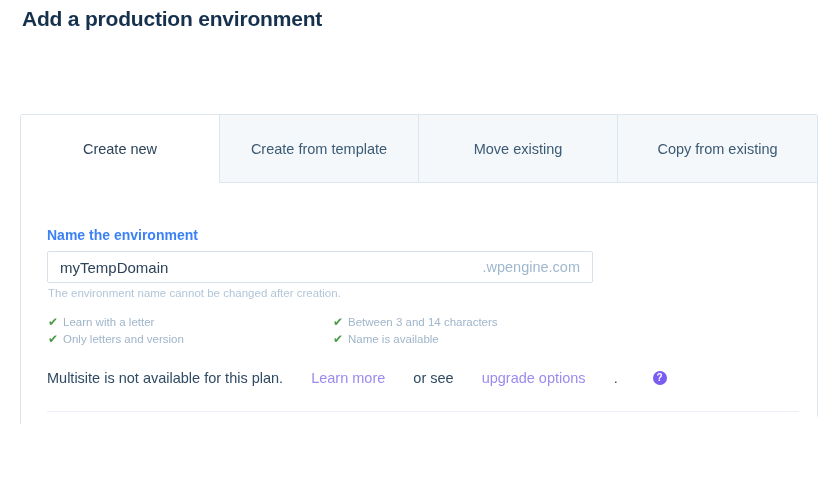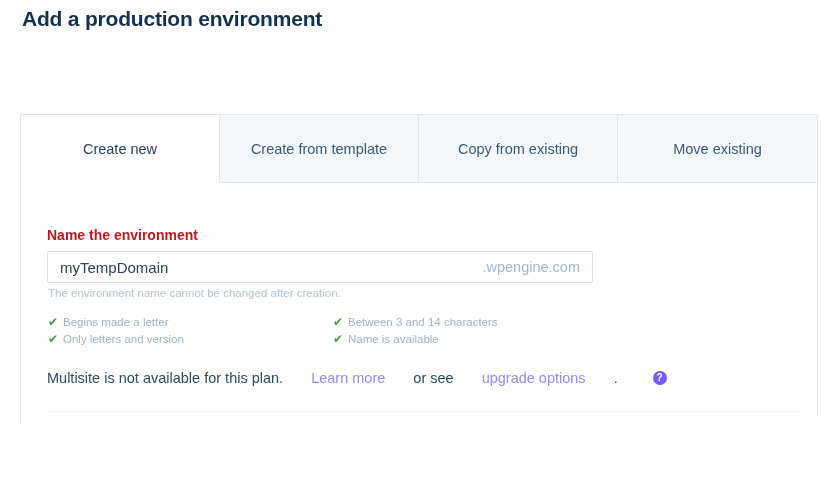--- a/index.html
+++ b/index.html
@@ -48,21 +48,21 @@
     background: #ffffff;
     border-bottom: 1px solid transparent;
     color: #2c4359;
   }
 
   
   .card-body { position: absolute; left: 0; top: 68px; width: 796px; }
 
   .field-label {
     position: absolute; left: 26px; top: 44px;
-    font-size: 14px; font-weight: bold; color: #b91c1c;
+    font-size: 14px; font-weight: bold; color: #3b82f6;
   }
 
   .input-wrap {
     position: absolute; left: 26px; top: 68px;
     width: 546px; height: 32px;
     border: 1px solid #d7e0e9;
     border-radius: 2px;
     background: #fff;
     display: flex; align-items: center;
   }
@@ -135,43 +135,43 @@
   <div class="card">
 
     <div class="tabs">
       <div class="tab active">
         <span>Create new</span>
       </div>
       <div class="tab">
         <span>Create from template</span>
       </div>
       <div class="tab">
+        <span>Move existing</span>
+      </div>
+      <div class="tab">
         <span>Copy from existing</span>
-      </div>
-      <div class="tab">
-        <span>Move existing</span>
       </div>
     </div>
 
     <div class="card-body">
 
       <div class="field-label">Name the environment</div>
 
       <div class="input-wrap">
         <input class="env-input" type="text" value="myTempDomain" style="">
         <span class="env-suffix">.wpengine.com</span>
       </div>
 
       <div class="help-text">The environment name cannot be changed after creation.</div>
 
       <div class="validation">
         <div class="val-col left">
           <div class="val-item">
             <span class="check">✔</span>
-            <span class="val-text">Begins made a letter</span>
+            <span class="val-text">Learn with a letter</span>
           </div>
           <div class="val-item">
             <span class="check">✔</span>
             <span class="val-text">Only letters and version</span>
           </div>
         </div>
         <div class="val-col right">
           <div class="val-item">
             <span class="check">✔</span>
             <span class="val-text">Between 3 and 14 characters</span>

